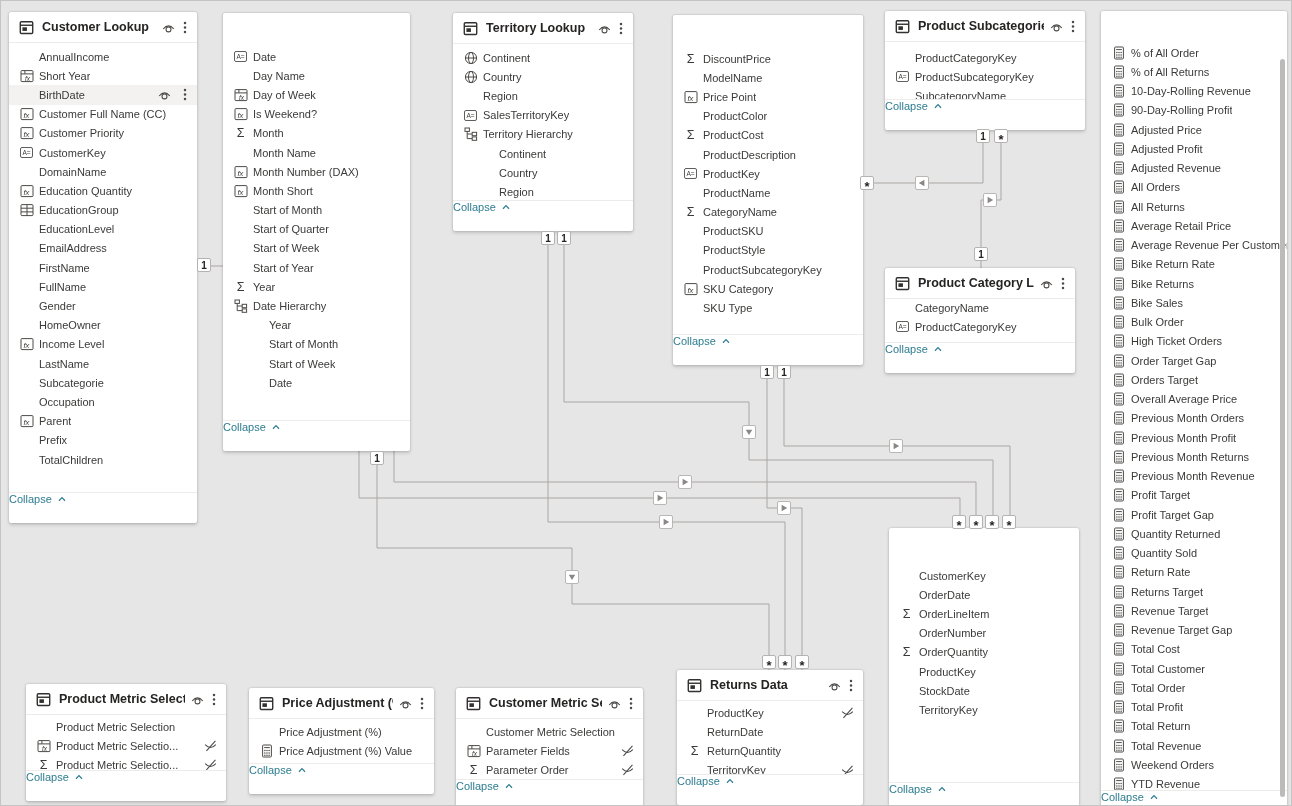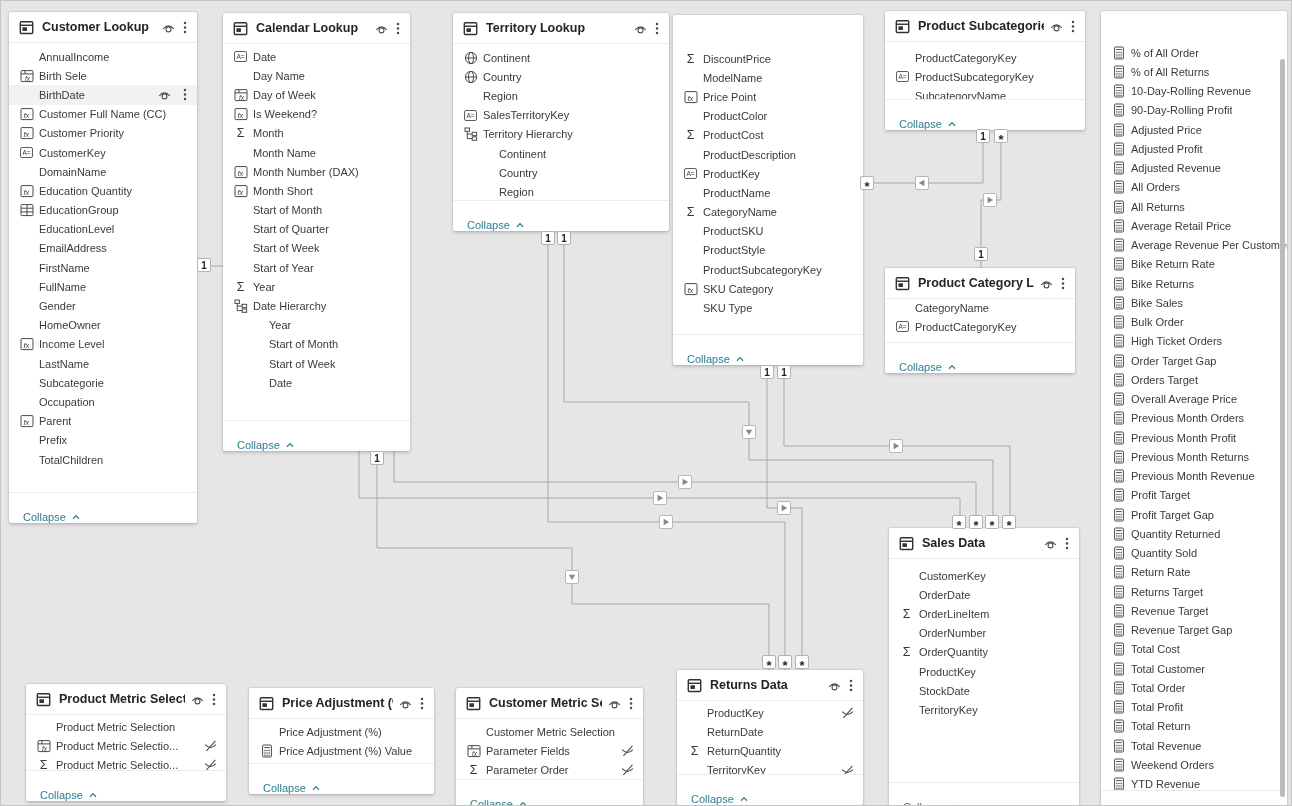--- a/index.html
+++ b/index.html
@@ -18,21 +18,21 @@
   .row{display:flex;align-items:center;padding-left:10px;position:relative;box-sizing:border-box;}
   .row.ind{padding-left:26px;}
   .row.sel{background:#f3f2f1;}
   .fi{width:15px;height:14px;display:inline-flex;align-items:center;justify-content:center;
       flex:none;color:#3b3a39;font-size:12.5px;}
   .keybox{border:1px solid #605e5c;border-radius:2px;font-size:6.5px;line-height:9px;
           padding:0 1px;color:#3b3a39;}
   .lbl{margin-left:5px;font-size:11px;color:#3b3a39;white-space:nowrap;overflow:hidden;}
   .rright{position:absolute;right:8px;display:flex;gap:9px;align-items:center;}
   .foot{position:absolute;left:0;right:0;bottom:0;height:30px;border-top:1px solid #ececea;
-        display:flex;align-items:flex-end;padding-left:14px;}
+        display:flex;align-items:flex-start;}
   .flink{display:inline-flex;align-items:center;gap:4px;color:#2d7d90;font-size:11px;cursor:pointer;}
   .marker{position:absolute;width:14px;height:14px;background:#fff;border:1px solid #b5b3b1;
           border-radius:2px;display:flex;align-items:center;justify-content:center;
           font-weight:bold;font-size:10px;color:#252423;z-index:3;box-sizing:border-box;}
   .marker.star span{font-size:13px;transform:translateY(3px);}
   .arrowbox{position:absolute;width:14px;height:14px;background:#fff;border:1px solid #b9b7b5;
             border-radius:2px;display:flex;align-items:center;justify-content:center;z-index:3;
             box-sizing:border-box;}
   .sbar{position:absolute;width:5px;background:#bdbbb9;border-radius:3px;z-index:4;}
   svg.gl{display:block;}
@@ -82,21 +82,21 @@
           <span class="lbl">AnnualIncome</span>
         </div>
         <div class="row" style="height:19.2px">
           <span class="fi">
             <svg class="gl" width="14" height="14" viewBox="0 0 14 14">
               <rect x="1" y="1.6" width="12" height="11" rx="1" stroke="#4c4a47" stroke-width="1" fill="none"></rect>
               <path d="M1 4.9 H13 M4.9 1.6 V4.9" stroke="#4c4a47" stroke-width="1" fill="none"></path>
               <text x="5" y="11.6" font-size="6.5" font-style="italic" fill="#3b3a39">fx</text>
             </svg>
           </span>
-          <span class="lbl">Birth Sele</span>
+          <span class="lbl">Short Year</span>
         </div>
         <div class="row sel" style="height:19.2px">
           <span class="fi"></span>
           <span class="lbl">BirthDate</span>
           <span class="rright">
             <span>
               <svg class="gl" width="15" height="15" viewBox="0 0 14 14">
                 <path d="M2 8.4 Q7 2.6 12 8.4" stroke="#4c4a47" stroke-width="1" fill="none"></path>
                 <circle cx="7" cy="8.8" r="2.3" stroke="#4c4a47" stroke-width="1" fill="none"></circle>
               </svg>
@@ -224,43 +224,20 @@
       <span>Collapse</span>
       <span>
             <svg class="gl" width="12" height="12" viewBox="0 0 14 14">
               <path d="M3.5 9 L7 5.4 L10.5 9" stroke="#2d7d90" stroke-width="1.4" fill="none"></path>
             </svg>
           </span>
     </span>
   </div>
     </div>
     <div class="card" style="left: 222px; top: 12px; width: 187px; height: 438px;">
-      <div class="card-h">
-    <span class="hic" style="margin-left:0">
-          <svg class="gl" width="15" height="15" viewBox="0 0 14 14">
-            <rect x="1.2" y="1.6" width="11.6" height="11" rx="1" stroke="#323130" stroke-width="1.3" fill="none"></rect>
-            <path d="M1.2 4.9 H12.8" stroke="#323130" stroke-width="1.3" fill="none"></path>
-            <rect x="3.2" y="6.8" width="4.2" height="3.4" fill="#323130"></rect>
-          </svg>
-        </span>
-    <span class="c-title">Calendar Lookup</span>
-    <span class="hic">
-          <svg class="gl" width="15" height="15" viewBox="0 0 14 14">
-            <path d="M2 8.4 Q7 2.6 12 8.4" stroke="#4c4a47" stroke-width="1" fill="none"></path>
-            <circle cx="7" cy="8.8" r="2.3" stroke="#4c4a47" stroke-width="1" fill="none"></circle>
-          </svg>
-        </span>
-    <span class="hic">
-          <svg class="gl" width="8" height="15" viewBox="0 0 8 14">
-            <circle cx="4" cy="2.6" r="1.25" fill="#4c4a47"></circle>
-            <circle cx="4" cy="7" r="1.25" fill="#4c4a47"></circle>
-            <circle cx="4" cy="11.4" r="1.25" fill="#4c4a47"></circle>
-          </svg>
-        </span>
-  </div>
   <div class="rows" style="top:34px">
         <div class="row" style="height:19.2px">
           <span class="fi">
             <span class="keybox">A=</span>
           </span>
           <span class="lbl">Date</span>
         </div>
         <div class="row" style="height:19.2px">
           <span class="fi"></span>
           <span class="lbl">Day Name</span>
@@ -362,21 +339,21 @@
     <span class="flink">
       <span>Collapse</span>
       <span>
             <svg class="gl" width="12" height="12" viewBox="0 0 14 14">
               <path d="M3.5 9 L7 5.4 L10.5 9" stroke="#2d7d90" stroke-width="1.4" fill="none"></path>
             </svg>
           </span>
     </span>
   </div>
     </div>
-    <div class="card" style="left: 452px; top: 12px; width: 216px; height: 218px;">
+    <div class="card" style="left: 452px; top: 12px; width: 180px; height: 218px;">
       <div class="card-h">
     <span class="hic" style="margin-left:0">
           <svg class="gl" width="15" height="15" viewBox="0 0 14 14">
             <rect x="1.2" y="1.6" width="11.6" height="11" rx="1" stroke="#323130" stroke-width="1.3" fill="none"></rect>
             <path d="M1.2 4.9 H12.8" stroke="#323130" stroke-width="1.3" fill="none"></path>
             <rect x="3.2" y="6.8" width="4.2" height="3.4" fill="#323130"></rect>
           </svg>
         </span>
     <span class="c-title">Territory Lookup</span>
     <span class="hic">
@@ -1350,43 +1327,20 @@
       <span>Collapse</span>
       <span>
             <svg class="gl" width="12" height="12" viewBox="0 0 14 14">
               <path d="M3.5 9 L7 5.4 L10.5 9" stroke="#2d7d90" stroke-width="1.4" fill="none"></path>
             </svg>
           </span>
     </span>
   </div>
     </div>
     <div class="card" style="left: 888px; top: 527px; width: 190px; height: 285px;">
-      <div class="card-h">
-    <span class="hic" style="margin-left:0">
-          <svg class="gl" width="15" height="15" viewBox="0 0 14 14">
-            <rect x="1.2" y="1.6" width="11.6" height="11" rx="1" stroke="#323130" stroke-width="1.3" fill="none"></rect>
-            <path d="M1.2 4.9 H12.8" stroke="#323130" stroke-width="1.3" fill="none"></path>
-            <rect x="3.2" y="6.8" width="4.2" height="3.4" fill="#323130"></rect>
-          </svg>
-        </span>
-    <span class="c-title">Sales Data</span>
-    <span class="hic">
-          <svg class="gl" width="15" height="15" viewBox="0 0 14 14">
-            <path d="M2 8.4 Q7 2.6 12 8.4" stroke="#4c4a47" stroke-width="1" fill="none"></path>
-            <circle cx="7" cy="8.8" r="2.3" stroke="#4c4a47" stroke-width="1" fill="none"></circle>
-          </svg>
-        </span>
-    <span class="hic">
-          <svg class="gl" width="8" height="15" viewBox="0 0 8 14">
-            <circle cx="4" cy="2.6" r="1.25" fill="#4c4a47"></circle>
-            <circle cx="4" cy="7" r="1.25" fill="#4c4a47"></circle>
-            <circle cx="4" cy="11.4" r="1.25" fill="#4c4a47"></circle>
-          </svg>
-        </span>
-  </div>
   <div class="rows" style="top:38px">
         <div class="row" style="height:19.2px">
           <span class="fi"></span>
           <span class="lbl">CustomerKey</span>
         </div>
         <div class="row" style="height:19.2px">
           <span class="fi"></span>
           <span class="lbl">OrderDate</span>
         </div>
         <div class="row" style="height:19.2px">

